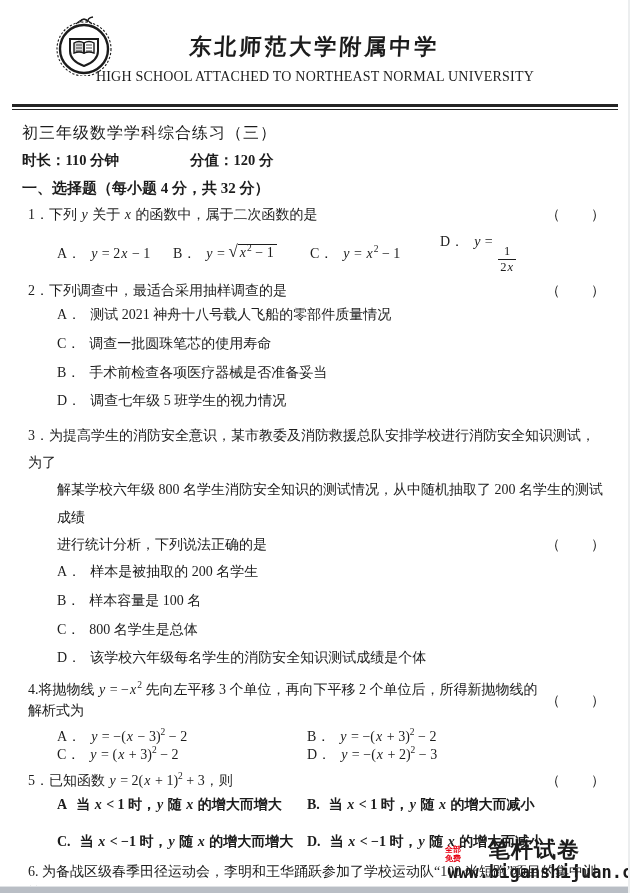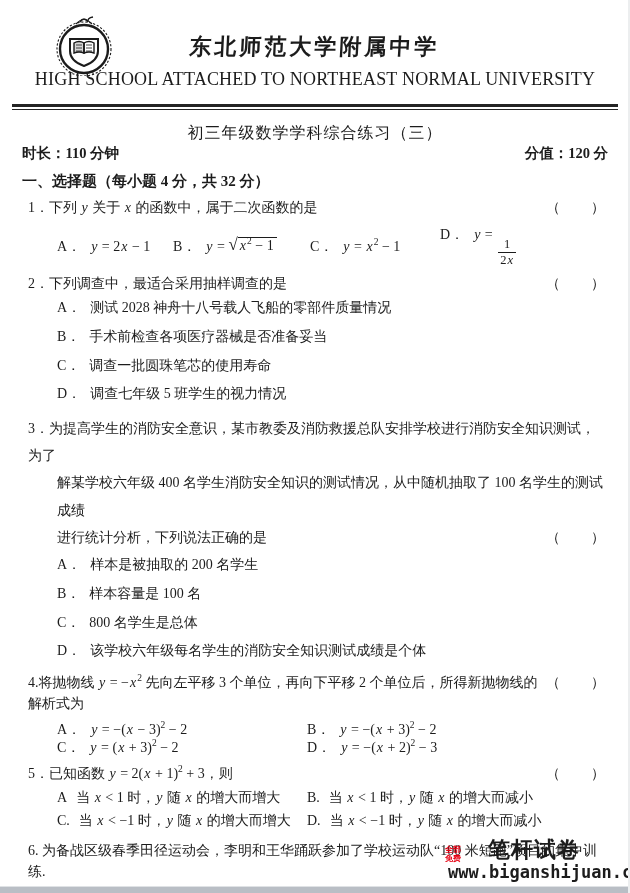--- a/index.html
+++ b/index.html
@@ -15,47 +15,47 @@
   .page{padding:12px 22px 0 22px;}
 
   
   .hdr{position:relative;text-align:center;height:88px;}
   .logo{position:absolute;left:28px;top:2px;}
   .school-cn{
     font-size:22px;font-weight:900;letter-spacing:3px;
     padding-top:20px;transform:skewX(-3deg);
   }
   .school-en{
-    font-size:18px;letter-spacing:.2px;margin-top:7px;white-space:nowrap;
+    font-size:14px;letter-spacing:.2px;margin-top:7px;white-space:nowrap;
   }
   .rule{
     margin:4px -10px 0 -10px;height:2px;
     border-top:3px solid #242424;border-bottom:1px solid #242424;
   }
 
   
-  .title{text-align:center;font-size:16px;margin-top:13px;letter-spacing:1px;}
-  .inforow{display:flex;justify-content:space-between;gap:105px;font-weight:700;font-size:14.5px;}
+  .title{text-align:left;font-size:16px;margin-top:13px;letter-spacing:1px;}
+  .inforow{display:flex;justify-content:flex-start;gap:71px;font-weight:700;font-size:14.5px;margin-top:7px;}
   .section{font-weight:700;font-size:15px;margin-top:9px;}
 
   
   .question{margin-left:6px;margin-top:6px;}
-  .stem-row{display:flex;justify-content:space-between;align-items:flex-start;line-height:1.5;}
+  .stem-row{display:flex;justify-content:space-between;align-items:center;line-height:1.5;}
   .stem{flex:1 1 auto;}
   .paren{margin-right:2px;letter-spacing:1px;white-space:nowrap;}
   .cont{padding-left:29px;}
   .q3 .stem-row, .q3 .stem-line{line-height:1.95;}
 
   .opts-col .opt{display:block;padding-left:29px;line-height:2.05;}
   .opts-row-4{display:flex;align-items:center;padding-left:29px;margin:8px 0 4px 0;}
   .opts-row-4 .opt:nth-child(1){width:116px;}
   .opts-row-4 .opt:nth-child(2){width:137px;}
   .opts-row-4 .opt:nth-child(3){width:130px;}
   .opts-grid{display:grid;grid-template-columns:250px auto;row-gap:0;padding-left:29px;margin:7px 0 4px 0;}
-  .opts-grid-tight{row-gap:5px;margin:5px 0 2px 0;}
+  .opts-grid-tight{row-gap:19px;margin:5px 0 2px 0;font-weight:bold;}
   .olabel{margin-right:9px;}
 
   
   .mv{font-style:italic;padding:0 1px;font-family:"Liberation Serif",serif;}
   .msup{font-size:9.5px;vertical-align:super;line-height:0;}
   .mfrac{display:inline-flex;flex-direction:column;text-align:center;vertical-align:-0.75em;
          font-size:12.5px;line-height:1.15;margin:0 2px;}
   .mnum{border-bottom:1px solid #1c1c1c;padding:0 3px;}
   .mden{padding:0 2px;}
   .msqrt{display:inline-flex;align-items:flex-start;}
@@ -126,30 +126,30 @@
             </span></span></span>
     </div>
   </div>
 
   <div class="question">
     <div class="stem-row">
       <span class="stem">2．下列调查中，最适合采用抽样调查的是</span>
       <span class="paren">（　　）</span>
     </div>
     <div class="opts-col">
-      <span class="opt"><span class="olabel">A．</span><span class="obody">测试 2028 神舟十八号载人飞船的零部件质量情况</span></span>
+      <span class="opt"><span class="olabel">A．</span><span class="obody">测试 2021 神舟十八号载人飞船的零部件质量情况</span></span>
+      <span class="opt"><span class="olabel">C．</span><span class="obody">调查一批圆珠笔芯的使用寿命</span></span>
       <span class="opt"><span class="olabel">B．</span><span class="obody">手术前检查各项医疗器械是否准备妥当</span></span>
-      <span class="opt"><span class="olabel">C．</span><span class="obody">调查一批圆珠笔芯的使用寿命</span></span>
       <span class="opt"><span class="olabel">D．</span><span class="obody">调查七年级 5 班学生的视力情况</span></span>
     </div>
   </div>
 
   <div class="question q3">
     <div class="stem-line">3．为提高学生的消防安全意识，某市教委及消防救援总队安排学校进行消防安全知识测试，为了</div>
-    <div class="stem-line cont">解某学校六年级 400 名学生消防安全知识的测试情况，从中随机抽取了 100 名学生的测试成绩</div>
+    <div class="stem-line cont">解某学校六年级 800 名学生消防安全知识的测试情况，从中随机抽取了 200 名学生的测试成绩</div>
     <div class="stem-row cont">
       <span class="stem">进行统计分析，下列说法正确的是</span>
       <span class="paren">（　　）</span>
     </div>
     <div class="opts-col">
       <span class="opt"><span class="olabel">A．</span><span class="obody">样本是被抽取的 200 名学生</span></span>
       <span class="opt"><span class="olabel">B．</span><span class="obody">样本容量是 100 名</span></span>
       <span class="opt"><span class="olabel">C．</span><span class="obody">800 名学生是总体</span></span>
       <span class="opt"><span class="olabel">D．</span><span class="obody">该学校六年级每名学生的消防安全知识测试成绩是个体</span></span>
     </div>

